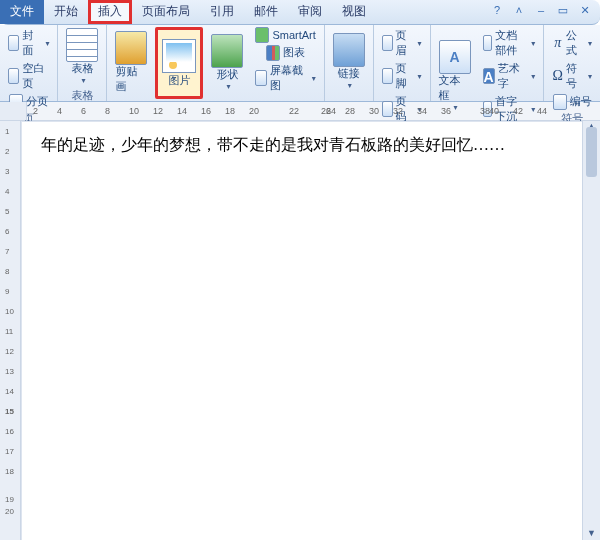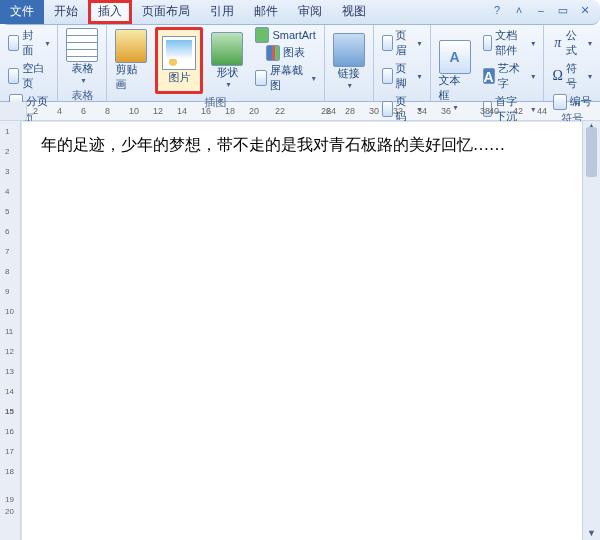--- a/index.html
+++ b/index.html
@@ -154,21 +154,20 @@
             </div>
           <div class="rbtn small">
               <span class="icon">
                 <span class="ic-box"></span>
               </span>
               <span class="lbl">屏幕截图</span>
               <span class="dd">▾</span>
             </div>
         </div>
       </div>
-      <div class="group-label">插图</div>
     </div>
 
     <div class="group">
       <div class="group-body">
         <div class="rbtn big">
           <span class="icon">
               <span class="ic-box" style="background:linear-gradient(#c7ddf3,#6fa0d6);"></span>
             </span>
           <span class="lbl">链接</span>
             <span class="dd">▾</span>
@@ -273,21 +272,21 @@
         <div class="tick" style="left: 6px;">2</div>
         <div class="tick" style="left: 30px;">4</div>
         <div class="tick" style="left: 54px;">6</div>
         <div class="tick" style="left: 78px;">8</div>
         <div class="tick" style="left: 102px;">10</div>
         <div class="tick" style="left: 126px;">12</div>
         <div class="tick" style="left: 150px;">14</div>
         <div class="tick" style="left: 174px;">16</div>
         <div class="tick" style="left: 198px;">18</div>
         <div class="tick" style="left: 222px;">20</div>
-        <div class="tick" style="left: 248px; text-align: center;">22</div>
+        <div class="tick" style="left: 262px; text-align: center;">22</div>
         <div class="tick" style="left: 270px; margin-left: 29px;">24</div>
         <div class="tick" style="left: 294px;">26</div>
         <div class="tick" style="left: 318px;">28</div>
         <div class="tick" style="left: 342px;">30</div>
         <div class="tick" style="left: 366px;">32</div>
         <div class="tick" style="left: 390px;">34</div>
         <div class="tick" style="left: 414px;">36</div>
         <div class="tick" style="left: 453px;">38</div>
         <div class="tick" style="left: 462px;">40</div>
         <div class="tick" style="left: 486px;">42</div>

